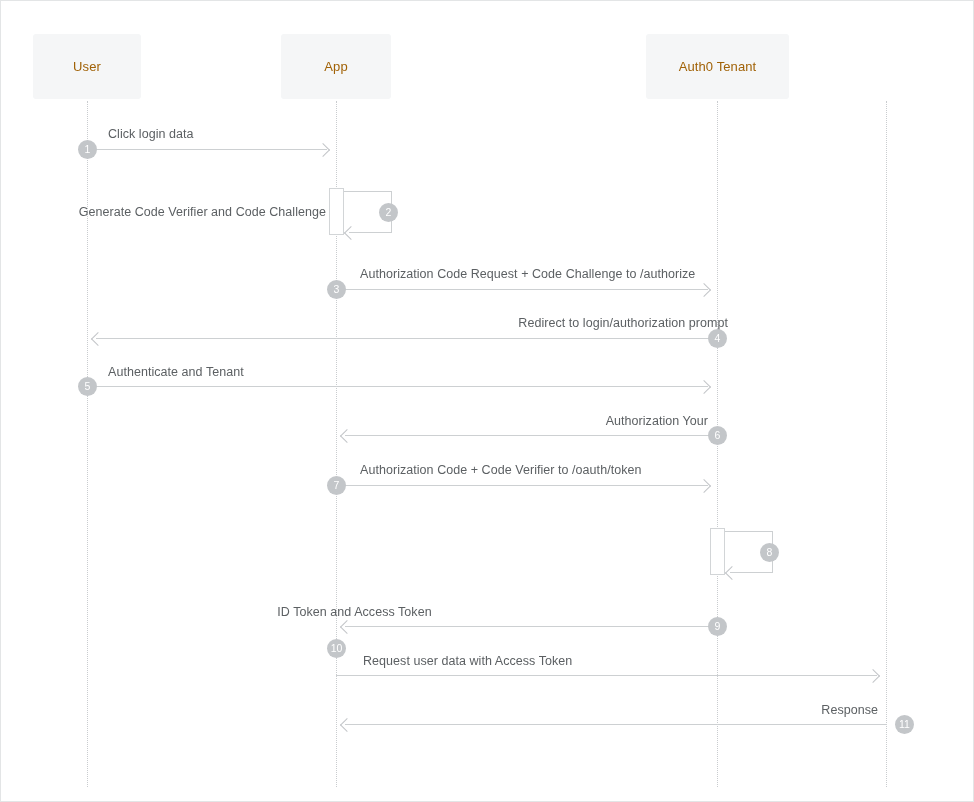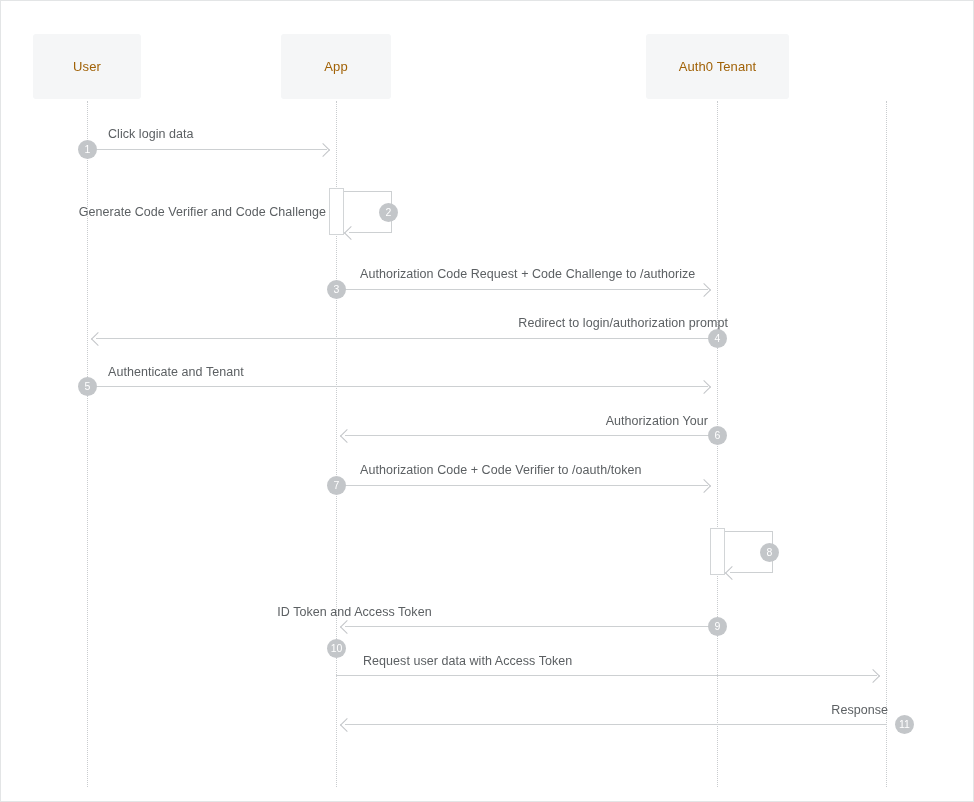--- a/index.html
+++ b/index.html
@@ -186,19 +186,19 @@
     <div class="msg-label align-right" style="left:0px; top:604px; width:707px; text-align:center;">ID Token and Access Token</div>
     <div class="msg-line" style="left:344px; top:625px; width:372px;"></div>
     <div class="arrowhead to-left" style="left:341px; top:621px;"></div>
     <div class="step-badge" style="left:707px; top:616px;">9</div>
 
     <div class="msg-label align-left" style="left:346px; top:653px;margin-left:16px;">Request user data with Access Token</div>
     <div class="msg-line" style="left:335px; top:674px; width:541px;"></div>
     <div class="arrowhead to-right" style="left:867px; top:670px;"></div>
     <div class="step-badge" style="left:326px; top:638px;">10</div>
 
-    <div class="msg-label align-right" style="left:0px; top:702px; width:877px; text-align:right;padding-left:10px;">Response</div>
+    <div class="msg-label align-right" style="left:0px; top:702px; width:877px; text-align:right;">Response</div>
     <div class="msg-line" style="left:344px; top:723px; width:541px;"></div>
     <div class="arrowhead to-left" style="left:341px; top:719px;"></div>
     <div class="step-badge" style="left:876px; top:714px;margin-left:18px;">11</div>
 
   </div>
 </div>
 
 </body></html>

